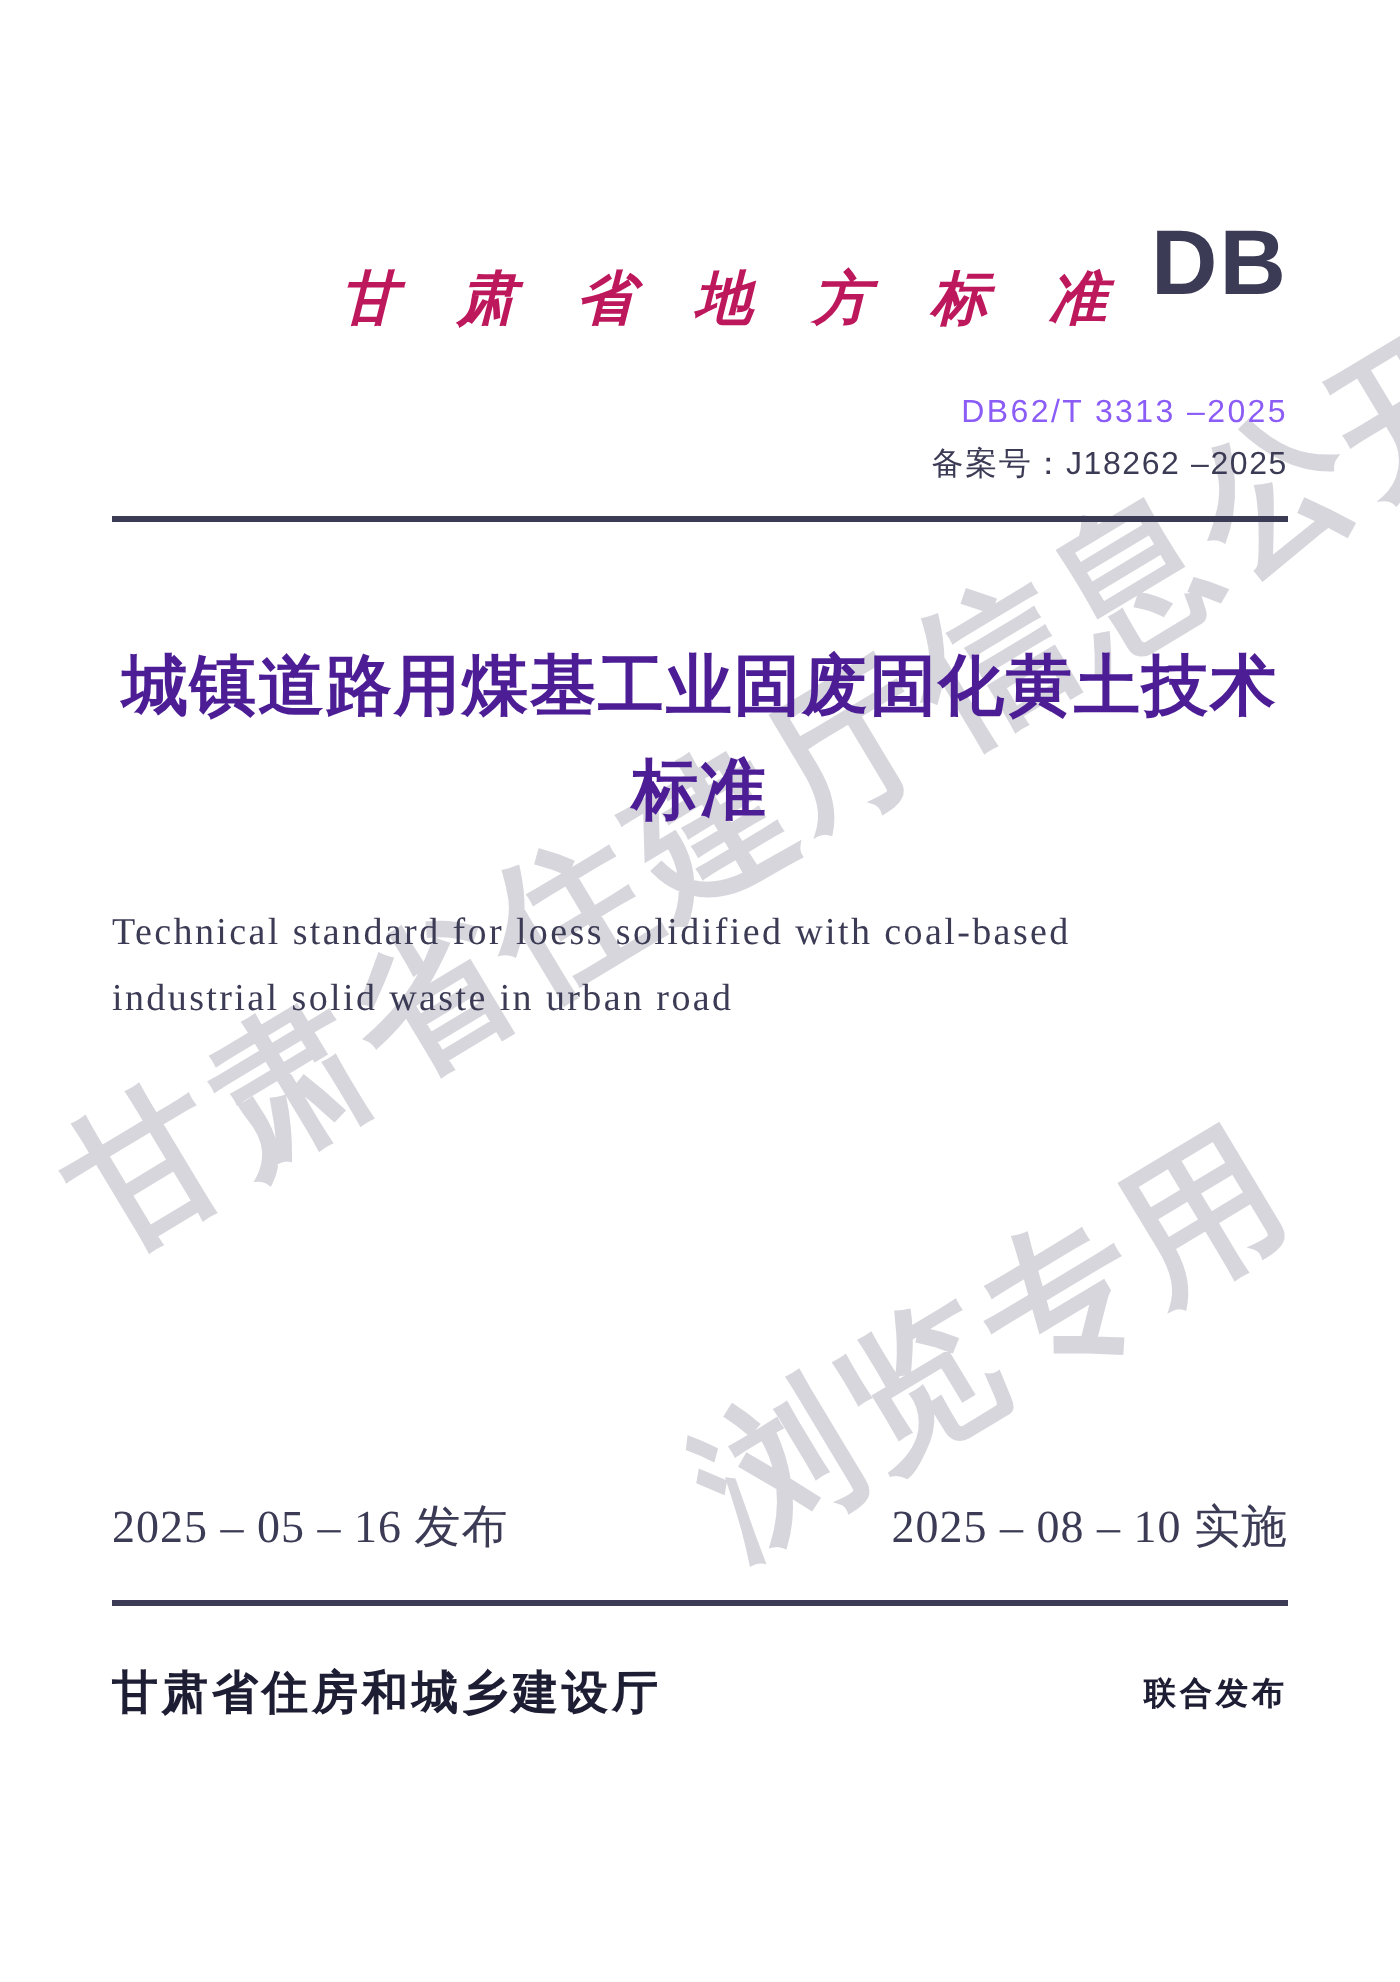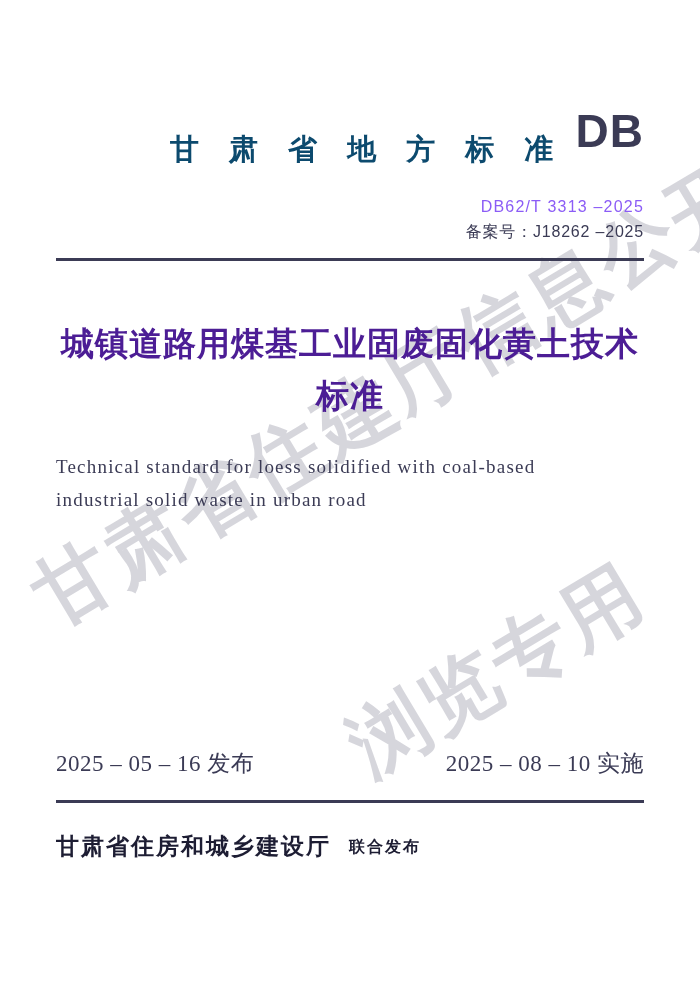--- a/index.html
+++ b/index.html
@@ -72,23 +72,24 @@
   }
 
   
   .std-name {
     position: absolute;
     left: 170px;
     top: 130px;
     font-size: 29px;
     font-weight: 700;
     letter-spacing: 11px;
-    color: #0c4a6e;
-    font-family: "Liberation Sans", sans-serif;
-    z-index: 8;
+    color: #be185d;
+    font-family: "Liberation Sans", sans-serif;
+    z-index: 8;
+    font-style: italic;
   }
 
   
   .code-block {
     position: absolute;
     right: 56px;
     top: 198px;
     text-align: right;
     z-index: 8;
     font-family: "Liberation Sans", sans-serif;
@@ -163,23 +164,24 @@
     font-family: "Liberation Serif", serif;
   }
 
   
   .publishers {
     position: absolute;
     left: 56px;
     right: 56px;
     top: 828px;
     display: flex;
-    justify-content: flex-start;
+    justify-content: space-between;
     align-items: center;
     z-index: 8;
+    gap: 21px;
   }
   .pub-names {
     text-align: center;
     font-size: 23px;
     font-weight: 700;
     line-height: 38px;
     letter-spacing: 2px;
     color: #1d1d33;
     font-family: "Liberation Serif", serif;
   }

